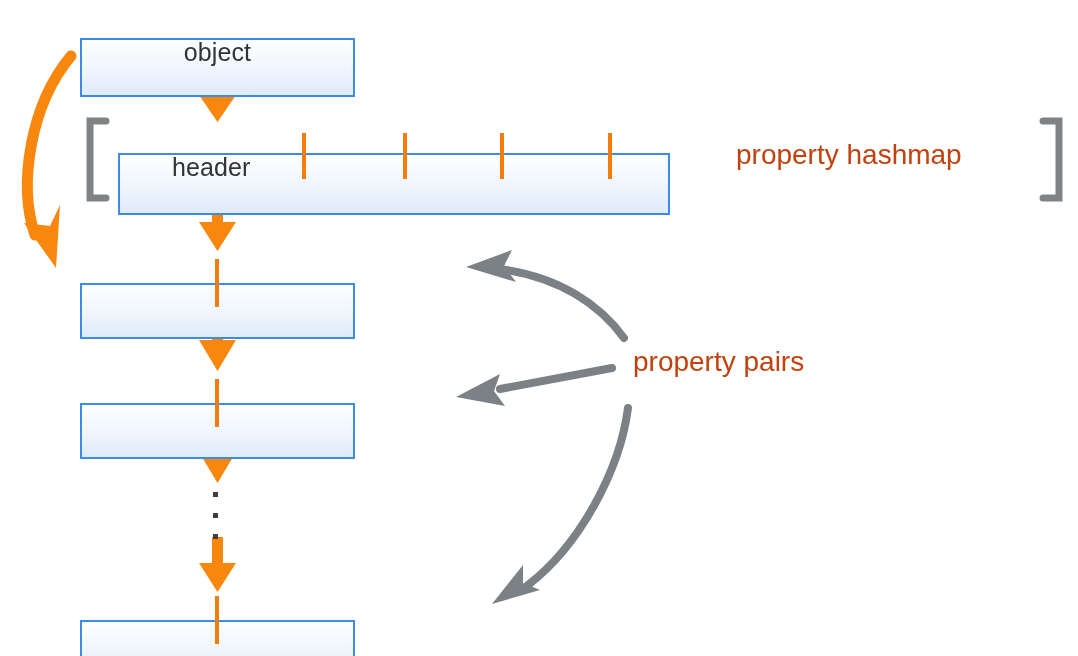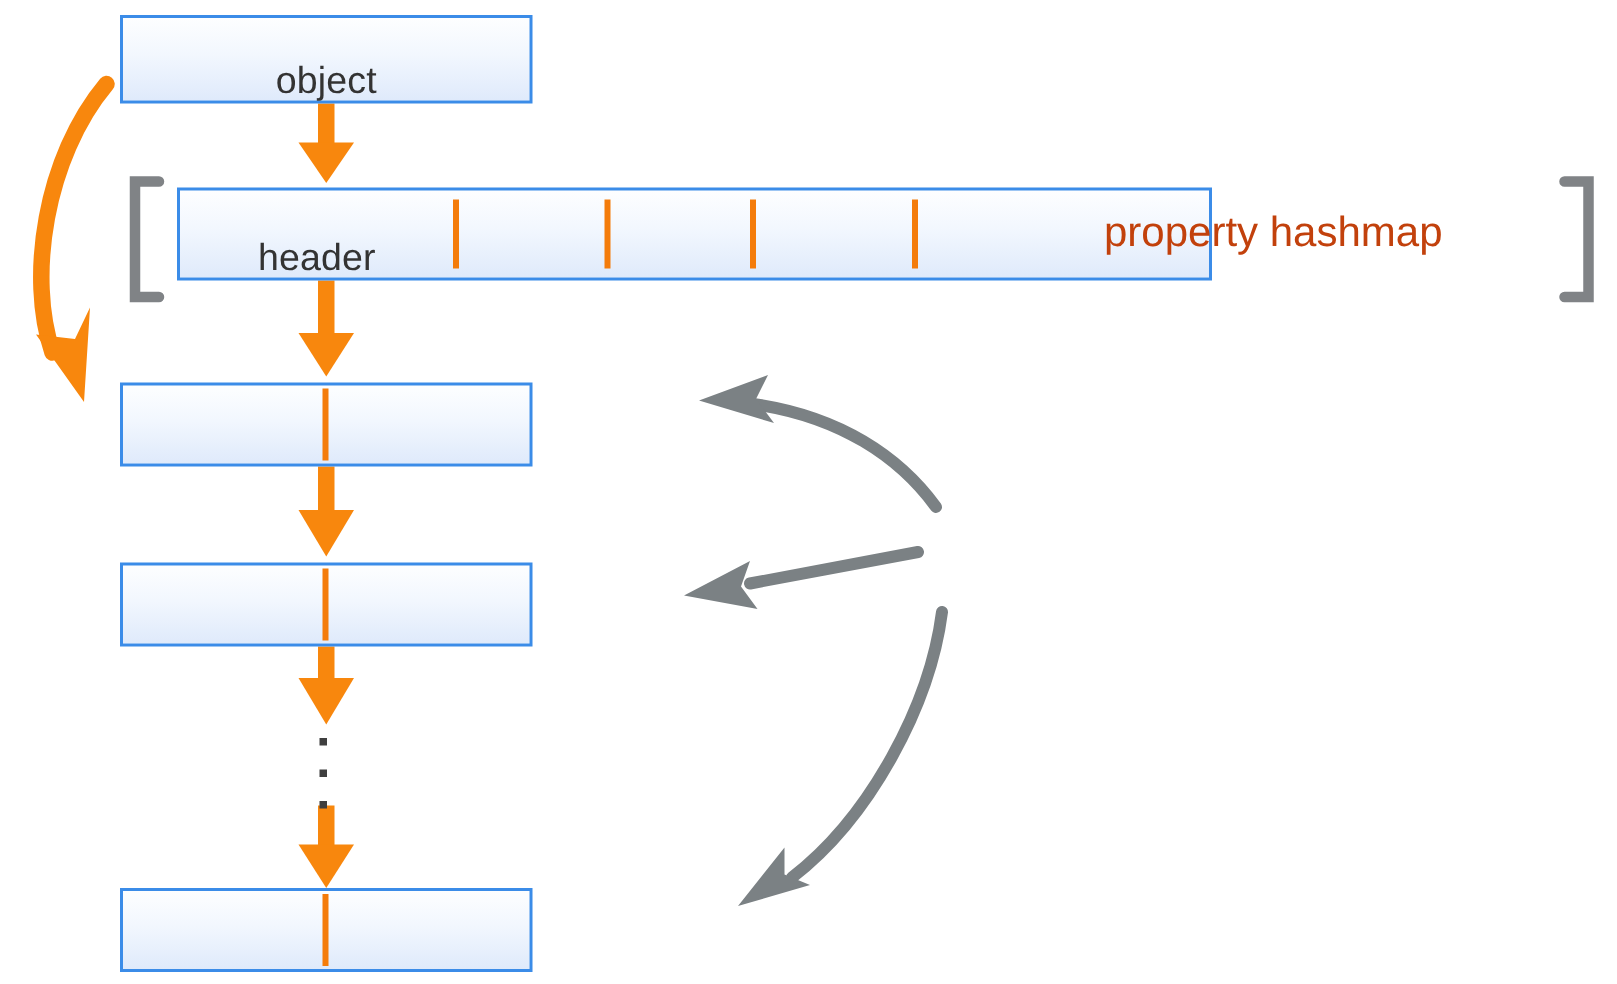--- a/index.html
+++ b/index.html
@@ -24,31 +24,32 @@
     width: 1078px;
     height: 656px;
   }
   
   .box {
     position: absolute;
     box-sizing: border-box;
     border: 2px solid #3b8ce8;
     background: linear-gradient(to bottom, #fdfeff 0%, #f2f7fe 45%, #dfeafb 100%);
     display: flex;
-    align-items: flex-end;
+    align-items: flex-start;
     justify-content: center;
+    margin-top: 28px;
   }
   .box-label {
     font-size: 25px;
     color: #333333;
     letter-spacing: 0.1px;
     line-height: 1;
   }
   .box-object   { left: 80px;  top: 10px;  width: 275px; height: 59px; }
-  .box-hashmap  { left: 118px; top: 125px; width: 690px; height: 62px; justify-content: flex-start; }
+  .box-hashmap  { left: 118px; top: 125px; width: 552px; height: 62px; justify-content: flex-start; }
   .box-hashmap .box-label { margin-left: 52px; }
   .box-pair1    { left: 80px;  top: 255px; width: 275px; height: 56px; }
   .box-pair2    { left: 80px;  top: 375px; width: 275px; height: 56px; }
   .box-pair3    { left: 80px;  top: 592px; width: 275px; height: 56px; }
 
   
   .tick {
     position: absolute;
     width: 4px;
     background: #f47c0b;
@@ -181,14 +182,15 @@
   <div class="pair-line" style="top:596px;height:48px"></div>
 
   <div class="dots">
     <i></i>
     <i></i>
     <i></i>
   </div>
 
   <div class="free-label label-hashmap">property hashmap</div>
 
+  <div class="free-label label-pairs">property pairs</div>
 
 </div>
 
 </body></html>

